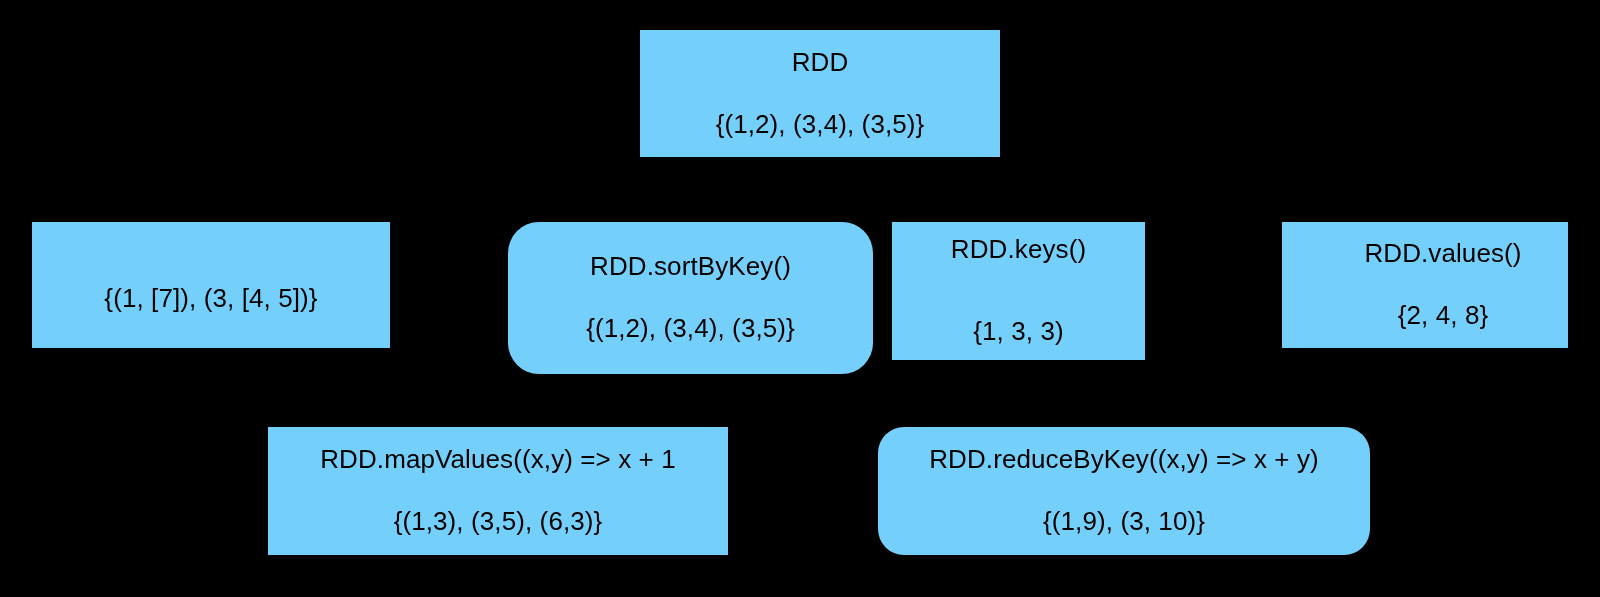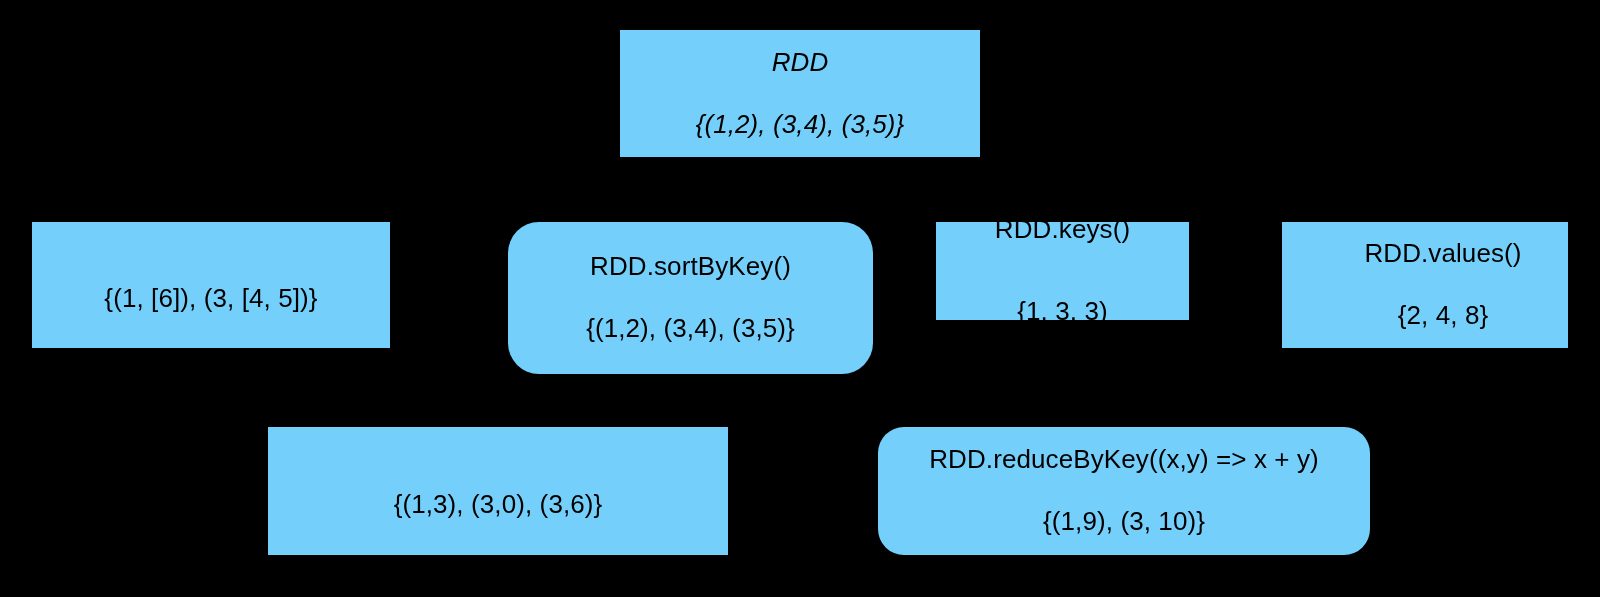--- a/index.html
+++ b/index.html
@@ -42,46 +42,47 @@
   .node-value {
     font-weight: 400;
     margin-top: 28px;
   }
 </style>
 </head>
 <body>
 
 <div id="diagram-canvas">
 
-  <div class="node-box" style="left:620px; top:30px; width:360px; height:127px;font-style:italic;">
+  <div class="node-box" style="left:640px; top:30px; width:360px; height:127px;">
     <span class="node-line node-title">RDD</span>
     <span class="node-line node-value">{(1,2), (3,4), (3,5)}</span>
   </div>
 
   <div class="node-box" style="left:32px; top:222px; width:358px; height:126px;">
-    <span class="node-line node-value">{(1, [6]), (3, [4, 5])}</span>
+    <span class="node-line node-value">{(1, [7]), (3, [4, 5])}</span>
   </div>
 
   <div class="node-box" style="left:508px; top:222px; width:365px; height:152px;border-radius:31px;">
     <span class="node-line node-title">RDD.sortByKey()</span>
     <span class="node-line node-value">{(1,2), (3,4), (3,5)}</span>
   </div>
 
-  <div class="node-box" style="left:936px; top:222px; width:253px; height:98px;gap:20px;">
+  <div class="node-box" style="left:892px; top:222px; width:253px; height:138px;gap:20px;">
     <span class="node-line node-title">RDD.keys()</span>
     <span class="node-line node-value">{1, 3, 3)</span>
   </div>
 
   <div class="node-box" style="left:1282px; top:222px; width:286px; height:126px;padding-left:36px;">
     <span class="node-line node-title">RDD.values()</span>
     <span class="node-line node-value">{2, 4, 8}</span>
   </div>
 
   <div class="node-box" style="left:268px; top:427px; width:460px; height:128px;">
-    <span class="node-line node-value">{(1,3), (3,0), (3,6)}</span>
+    <span class="node-line node-title">RDD.mapValues((x,y) =&gt; x + 1</span>
+    <span class="node-line node-value">{(1,3), (3,5), (6,3)}</span>
   </div>
 
   <div class="node-box" style="left:878px; top:427px; width:492px; height:128px;border-radius:26px;">
     <span class="node-line node-title">RDD.reduceByKey((x,y) =&gt; x + y)</span>
     <span class="node-line node-value">{(1,9), (3, 10)}</span>
   </div>
 
 </div>
 
 </body></html>

